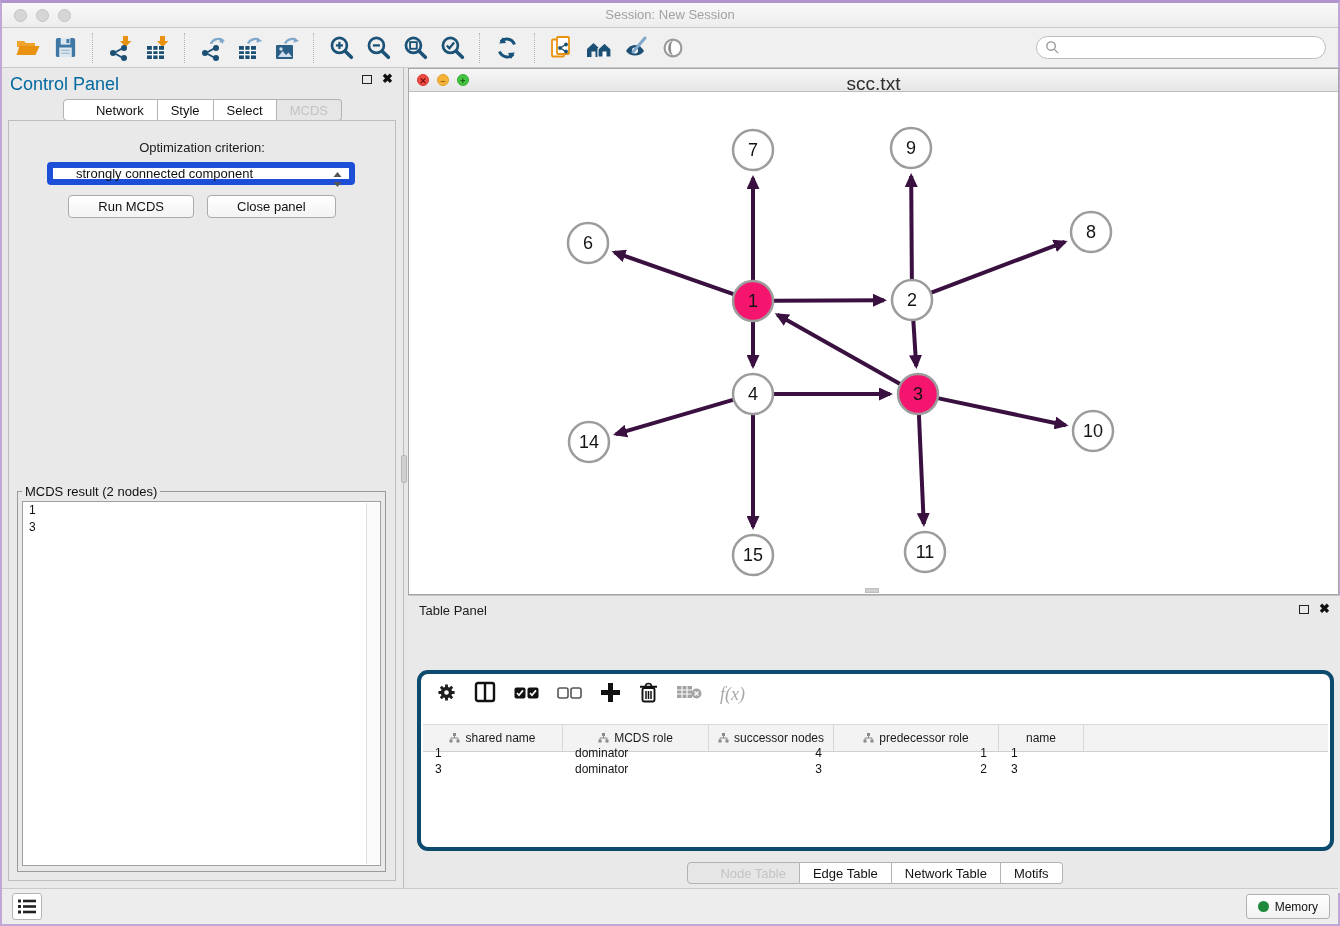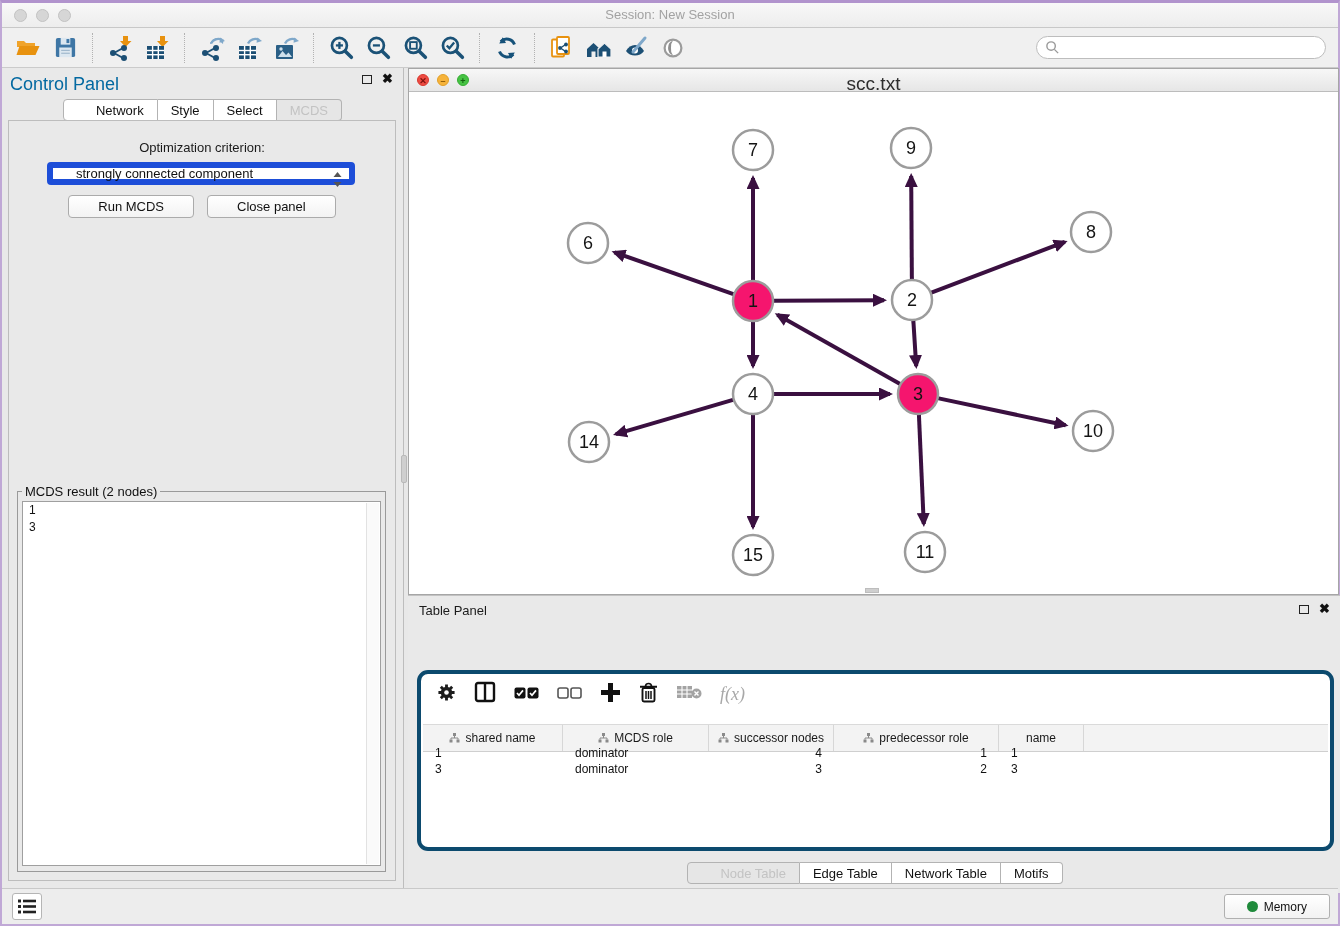--- a/index.html
+++ b/index.html
@@ -81,21 +81,21 @@
   .td { font-size:12px; color:#111; padding:0 12px; line-height:16px; white-space:nowrap; overflow:hidden; }
   .tbody { position:absolute; left:2px; right:2px; top:21px; }
 
   .tp-tabs { position:absolute; left:0; right:0; bottom:9px; }
 
   
   .statusbar { position:absolute; left:0; right:0; bottom:0; height:36px; background:#ededed; border-top:1px solid #c9c9c9; }
   .list-btn { position:absolute; left:10px; top:4px; width:30px; height:27px; background:#fff; border:1px solid #b5b5b5;
     border-radius:3px; display:flex; align-items:center; justify-content:center; }
   .memory-btn { position:absolute; right:8px; top:5px; height:25px; background:linear-gradient(#ffffff,#f2f2f2);
-    border:1px solid #b0b0b0; border-radius:3px; display:flex; align-items:center; gap:6px; padding:0 22px; font-size:12px; color:#111; }
+    border:1px solid #b0b0b0; border-radius:3px; display:flex; align-items:center; gap:6px; padding:0 11px; font-size:12px; color:#111; }
   .mem-dot { width:11px; height:11px; border-radius:50%; background:#1f8a3b; }
 </style>
 </head>
 <body>
 
 <div id="app">
 
   <div class="titlebar">
     <div class="traffic">
       <span class="dot"></span>

